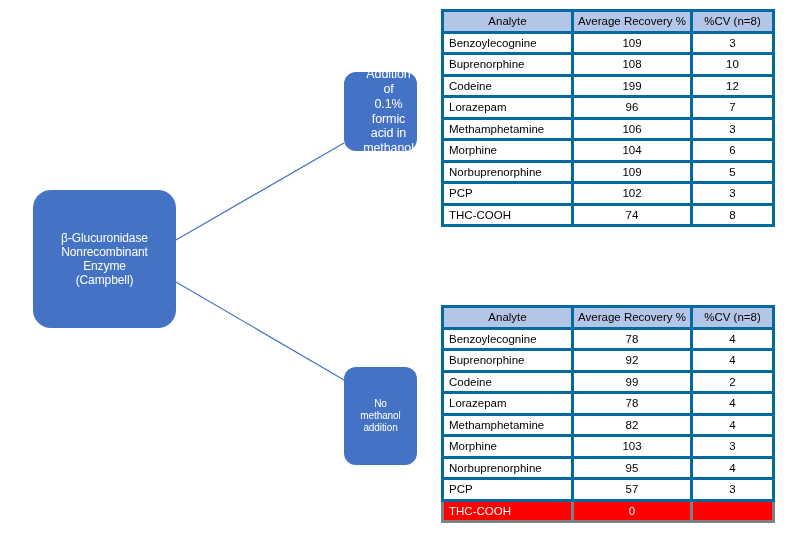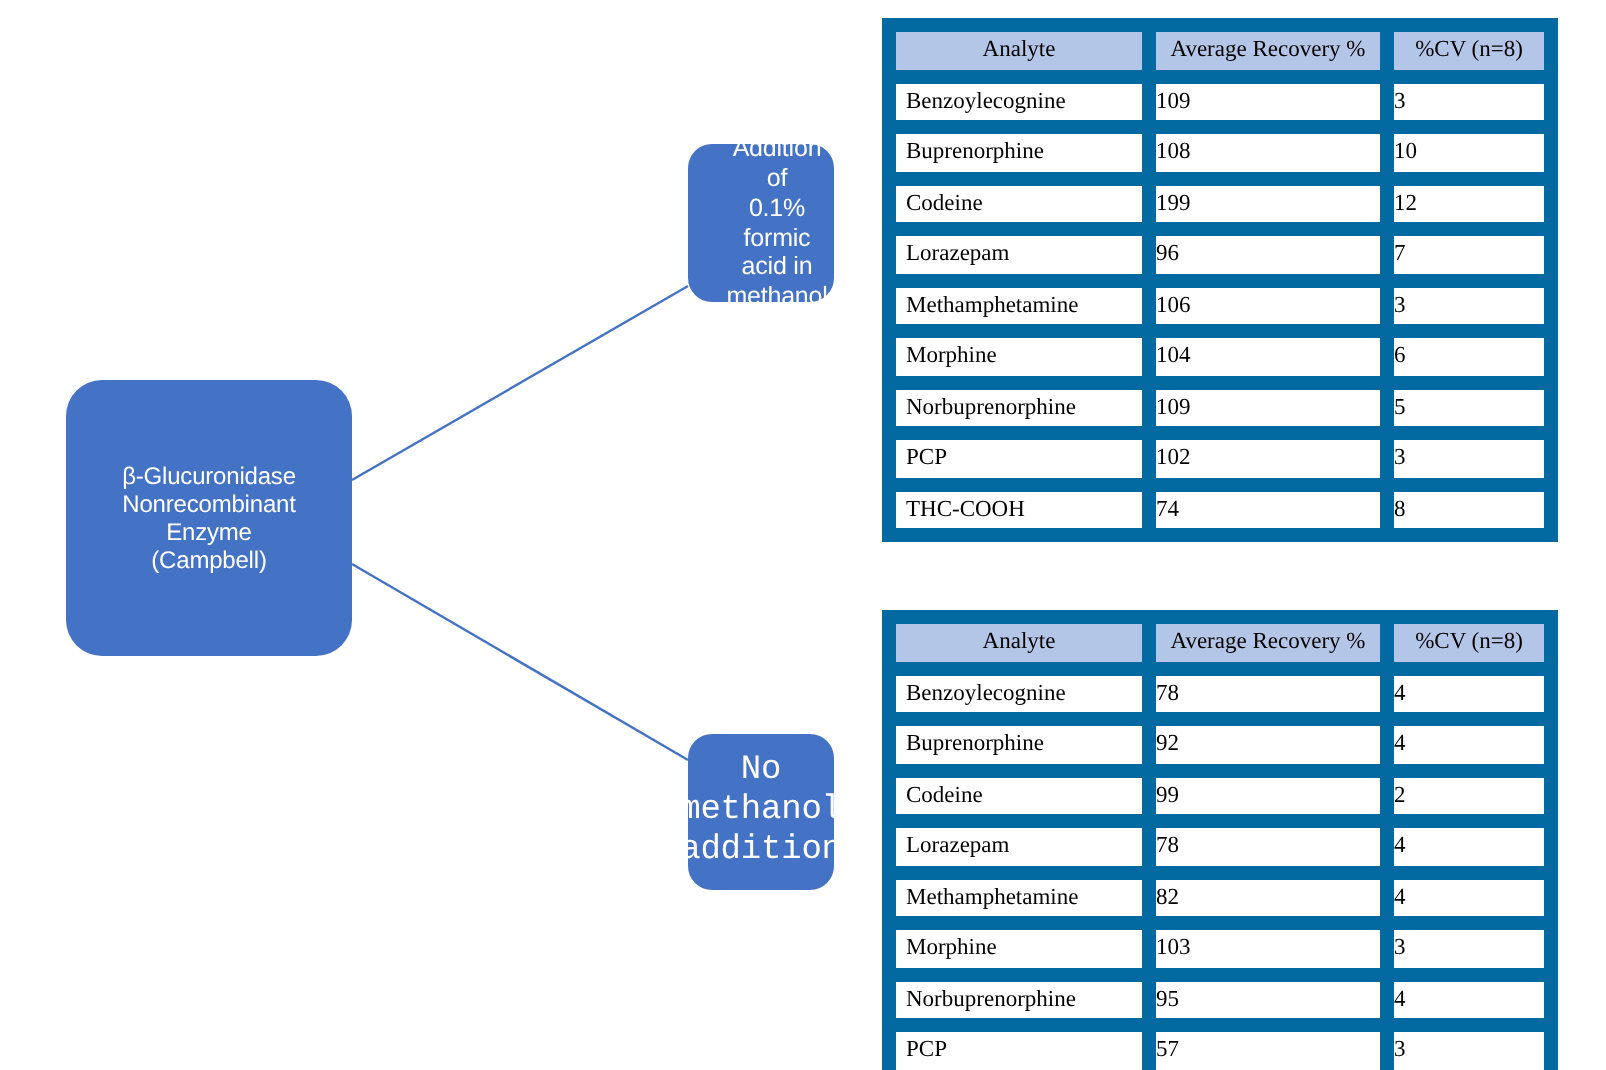--- a/index.html
+++ b/index.html
@@ -48,24 +48,23 @@
     width: 73px;
     height: 79px;
     font-size: 12.5px;
     border-radius: 12px;
     padding-left: 16px;
   }
   #node-branch-bottom {
     left: 344px;
     top: 367px;
     width: 73px;
-    height: 78px;
-    font-size: 17px;
+    height: 98px;
+    font-size: 10px;
     border-radius: 12px;
-    font-family: Liberation Mono, monospace;
   }
 
   
   #connectors {
     position: absolute;
     left: 0;
     top: 0;
     width: 803px;
     height: 535px;
     pointer-events: none;
@@ -83,41 +82,41 @@
     white-space: nowrap;
   }
   table.recovery {
     border-collapse: collapse;
     table-layout: fixed;
     width: 331px;
     background: #ffffff;
   }
   table.recovery th,
   table.recovery td {
-    border: 7px solid #0369a1;
+    border: 3px solid #0369a1;
     font-size: 11.5px;
     font-weight: normal;
     color: #000000;
     height: 18.5px;
     padding: 0 0 0 0;
     line-height: 18.5px;
     overflow: hidden;
     white-space: nowrap;
-    font-family: Liberation Serif, serif;
   }
   table.recovery thead th {
     background: #B4C6E7;
     text-align: center;
   }
   table.recovery tbody td.analyte {
     text-align: left;
     padding-left: 5px;
     margin-top: 28px;
   }
   table.recovery tbody td.num {
+    text-align: center;
   }
   col.c-analyte { width: 130px; }
   col.c-recovery { width: 119px; }
   col.c-cv { width: 82px; }
 
   tr.highlight td {
     background: #FF0000;
     color: #ffffff;
     border-color: #7f7f7f;
   }

